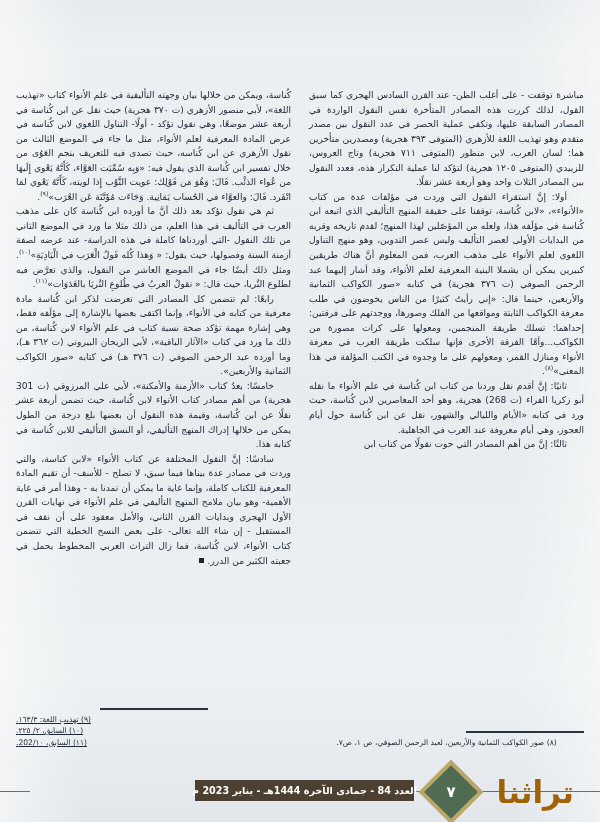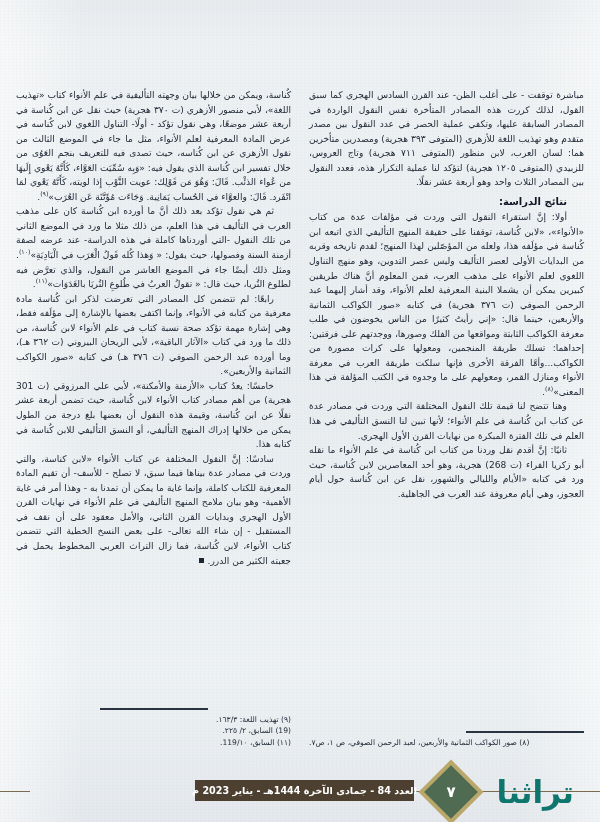--- a/index.html
+++ b/index.html
@@ -98,26 +98,26 @@
     width: 108px;
     height: 1.4px;
     background: #2a3340;
     margin: 0 0 4px auto;
   }
   .fn-rule.wide { width: 118px; }
   .footnotes .fn-line {
     font-size: 7.6px;
     line-height: 11.4px;
     color: #1c2533;
-    text-align: left;
+    text-align: center;
     direction: rtl;
   }
   .footnotes.left-col { text-align: center; }
   .footnotes.left-col .fn-rule { margin: 0 auto 4px auto; }
-  .footnotes.left-col .fn-line { text-align: right; }
+  .footnotes.left-col .fn-line { text-align: left; text-decoration: underline; }
 
   
   .footer {
     position: absolute;
     left: 0;
     right: 0;
     bottom: 0;
     height: 62px;
   }
   .footer-rule-right {
@@ -162,21 +162,21 @@
     right: 26px;
     width: 152px;
     height: 48px;
   }
   .brand-word {
     position: absolute;
     right: 0;
     top: 2px;
     font-size: 31px;
     font-weight: bold;
-    color: #0f766e;
+    color: #a16207;
     line-height: 44px;
     letter-spacing: -1px;
     direction: rtl;
     font-family: "DejaVu Sans", "Liberation Sans", sans-serif;
   }
   .diamond-wrap {
     position: absolute;
     left: 6px;
     top: 1px;
     width: 46px;
@@ -211,30 +211,29 @@
 
 <div class="page"></div>
 <div class="grain"></div>
 
 <div class="columns">
 
   <div class="col">
     <div class="body-text">
       <p class="noind"><span>مباشرة توقفت - على أغلب الظن- عند القرن السادس الهجري كما سبق القول، لذلك كررت هذه المصادر المتأخرة  نفس النقول الواردة في المصادر السابقة عليها، وتكفي عملية الحصر في عدد النقول بين مصدر متقدم وهو تهذيب اللغة للأزهري (المتوفى ٣٩٣ هجرية) ومصدرين متأخرين هما: لسان العرب، لابن منظور (المتوفى ٧١١ هجرية) وتاج العروس، للزبيدي (المتوفى ١٢٠٥ هجرية) لتؤكد لنا عملية التكرار هذه، فعدد النقول بين المصادر الثلاث واحد وهو أربعة عشر نقلًا.</span></p>
 
-      <div class="heading">نتائج الدراسة:</div>
 
 
       <p><span>أولا: إنَّ استقراء النقول التي وردت في مؤلفات عدة من كتاب «الأنواء»، «لابن كُناسة، توقفنا على حقيقة المنهج التأليفي الذي اتبعه ابن كُناسة في مؤلَفه هذا، ولعله من المؤصّلين لهذا المنهج؛ لقدم تاريخه وقربه من البدايات الأولى لعصر التأليف وليس عصر التدوين، وهو منهج التناول اللغوي لعلم الأنواء على مذهب العرب، فمن المعلوم أنَّ هناك طريقين كبيرين يمكن أن يشملا البنية المعرفية لعلم الأنواء، وقد أشار إليهما عبد الرحمن الصوفي (ت ٣٧٦ هجرية) في كتابه «صور الكواكب الثمانية والأربعين، حينما قال: «إني رأيتُ كثيرًا من الناس يخوضون في طلب معرفة الكواكب الثابتة ومواقعها من الفلك وصورها، ووجدتهم على فرقتين: إحداهما: تسلك طريقة المنجمين، ومعولها على كرات مصورة من الكواكب...وأمَّا الفرقة الأخرى فإنها سلكت طريقة العرب في معرفة الأنواء ومنازل القمر، ومعولهم على ما وجدوه في الكتب المؤلفة في هذا المعنى»</span><sup class="fn">(٨)</sup><span>.</span></p>
 
 
-      <p><span>وهنا تتضح لنا قيمة تلك النقول المختلفة التي وردت في مصادر عدة عن كتاب ابن كُناسة في علم الأنواء؛ لأنها تبين لنا النسق التأليفي في هذا العلم في تلك الفترة المبكرة من نهايات القرن الأول الهجري.</span></p>
 
       <p><span>ثانيًا: إنَّ أقدم نقل وردنا من كتاب ابن كُناسة في علم الأنواء ما نقله أبو زكريا الفراء (ت 268) هجرية، وهو أحد المعاصرين لابن كُناسة، حيث ورد في كتابه «الأيام والليالي والشهور، نقل عن ابن كُناسة حول أيام العجوز، وهي أيام معروفة عند العرب في الجاهلية.</span></p>
 
+      <p><span>ثالثًا: إنَّ من أهم المصادر التي حوت نقولًا من كتاب ابن</span></p>
     </div>
 
     <div class="footnotes">
       <div class="fn-rule wide"></div>
       <div class="fn-line">(٨)  صور الكواكب الثمانية والأربعين، لعبد الرحمن الصوفي، ص ١، ص٧.</div>
     </div>
   </div>
 
   <div class="col">
     <div class="body-text">
@@ -245,22 +244,22 @@
       <p><span>رابعًا: لم تتضمن كل المصادر التي تعرضت لذكر ابن كُناسة مادة معرفية من كتابه في الأنواء، وإنما اكتفى بعضها بالإشارة إلى مؤلَفه فقط، وهي إشارة مهمة تؤكد صحة نسبة كتاب في علم الأنواء لابن كُناسة، من ذلك ما ورد في كتاب «الآثار الباقية»، لأبي الريحان البيروني (ت ٣٦٢ هـ)، وما أورده عبد الرحمن الصوفي (ت ٣٧٦ هـ) في كتابه «صور الكواكب الثمانية والأربعين».</span></p>
 
       <p><span>خامسًا: يعدُ كتاب «الأزمنة والأمكنة»، لأبي علي المرزوقي (ت 301 هجرية) من أهم مصادر كتاب الأنواء لابن كُناسة، حيث تضمن أربعة عشر نقلًا عن ابن كُناسة، وقيمة هذه النقول أن بعضها بلغ درجة من الطول يمكن من خلالها إدراك المنهج التأليفي، أو النسق التأليفي للابن كُناسة في كتابه هذا.</span></p>
 
       <p><span>سادسًا: إنَّ النقول المختلفة عن كتاب الأنواء «لابن كناسة، والتي وردت في مصادر عدة بيناها فيما سبق، لا تصلح - للأسف- أن تقيم المادة المعرفية للكتاب كاملة، وإنما غاية ما يمكن أن تمدنا به - وهذا أمر في غاية الأهمية- وهو بيان ملامح المنهج التأليفي في علم الأنواء في نهايات القرن الأول الهجري وبدايات القرن الثاني، والأمل معقود على أن نقف في المستقبل - إن شاء الله تعالى- على بعض النسخ الخطية التي تتضمن كتاب الأنواء، لابن كُناسة، فما زال التراث العربي المخطوط يحمل في جعبته الكثير من الدرر.</span><span class="enddot"></span></p>
     </div>
 
     <div class="footnotes left-col">
       <div class="fn-rule"></div>
       <div class="fn-line">(٩) تهذيب اللغة: ١٦٣/٣.</div>
-      <div class="fn-line">(19) السابق، ٢/ ٢٢٥.</div>
-      <div class="fn-line">(١١) السابق، 119/١٠.</div>
+      <div class="fn-line">(١٠) السابق، ٢/ ٢٢٥.</div>
+      <div class="fn-line">(١١) السابق، 202/١٠.</div>
     </div>
   </div>
 
 </div>
 
 <div class="footer">
   <div class="footer-rule-right"></div>
   <div class="footer-rule-left"></div>
 
   <div class="issue-band">

